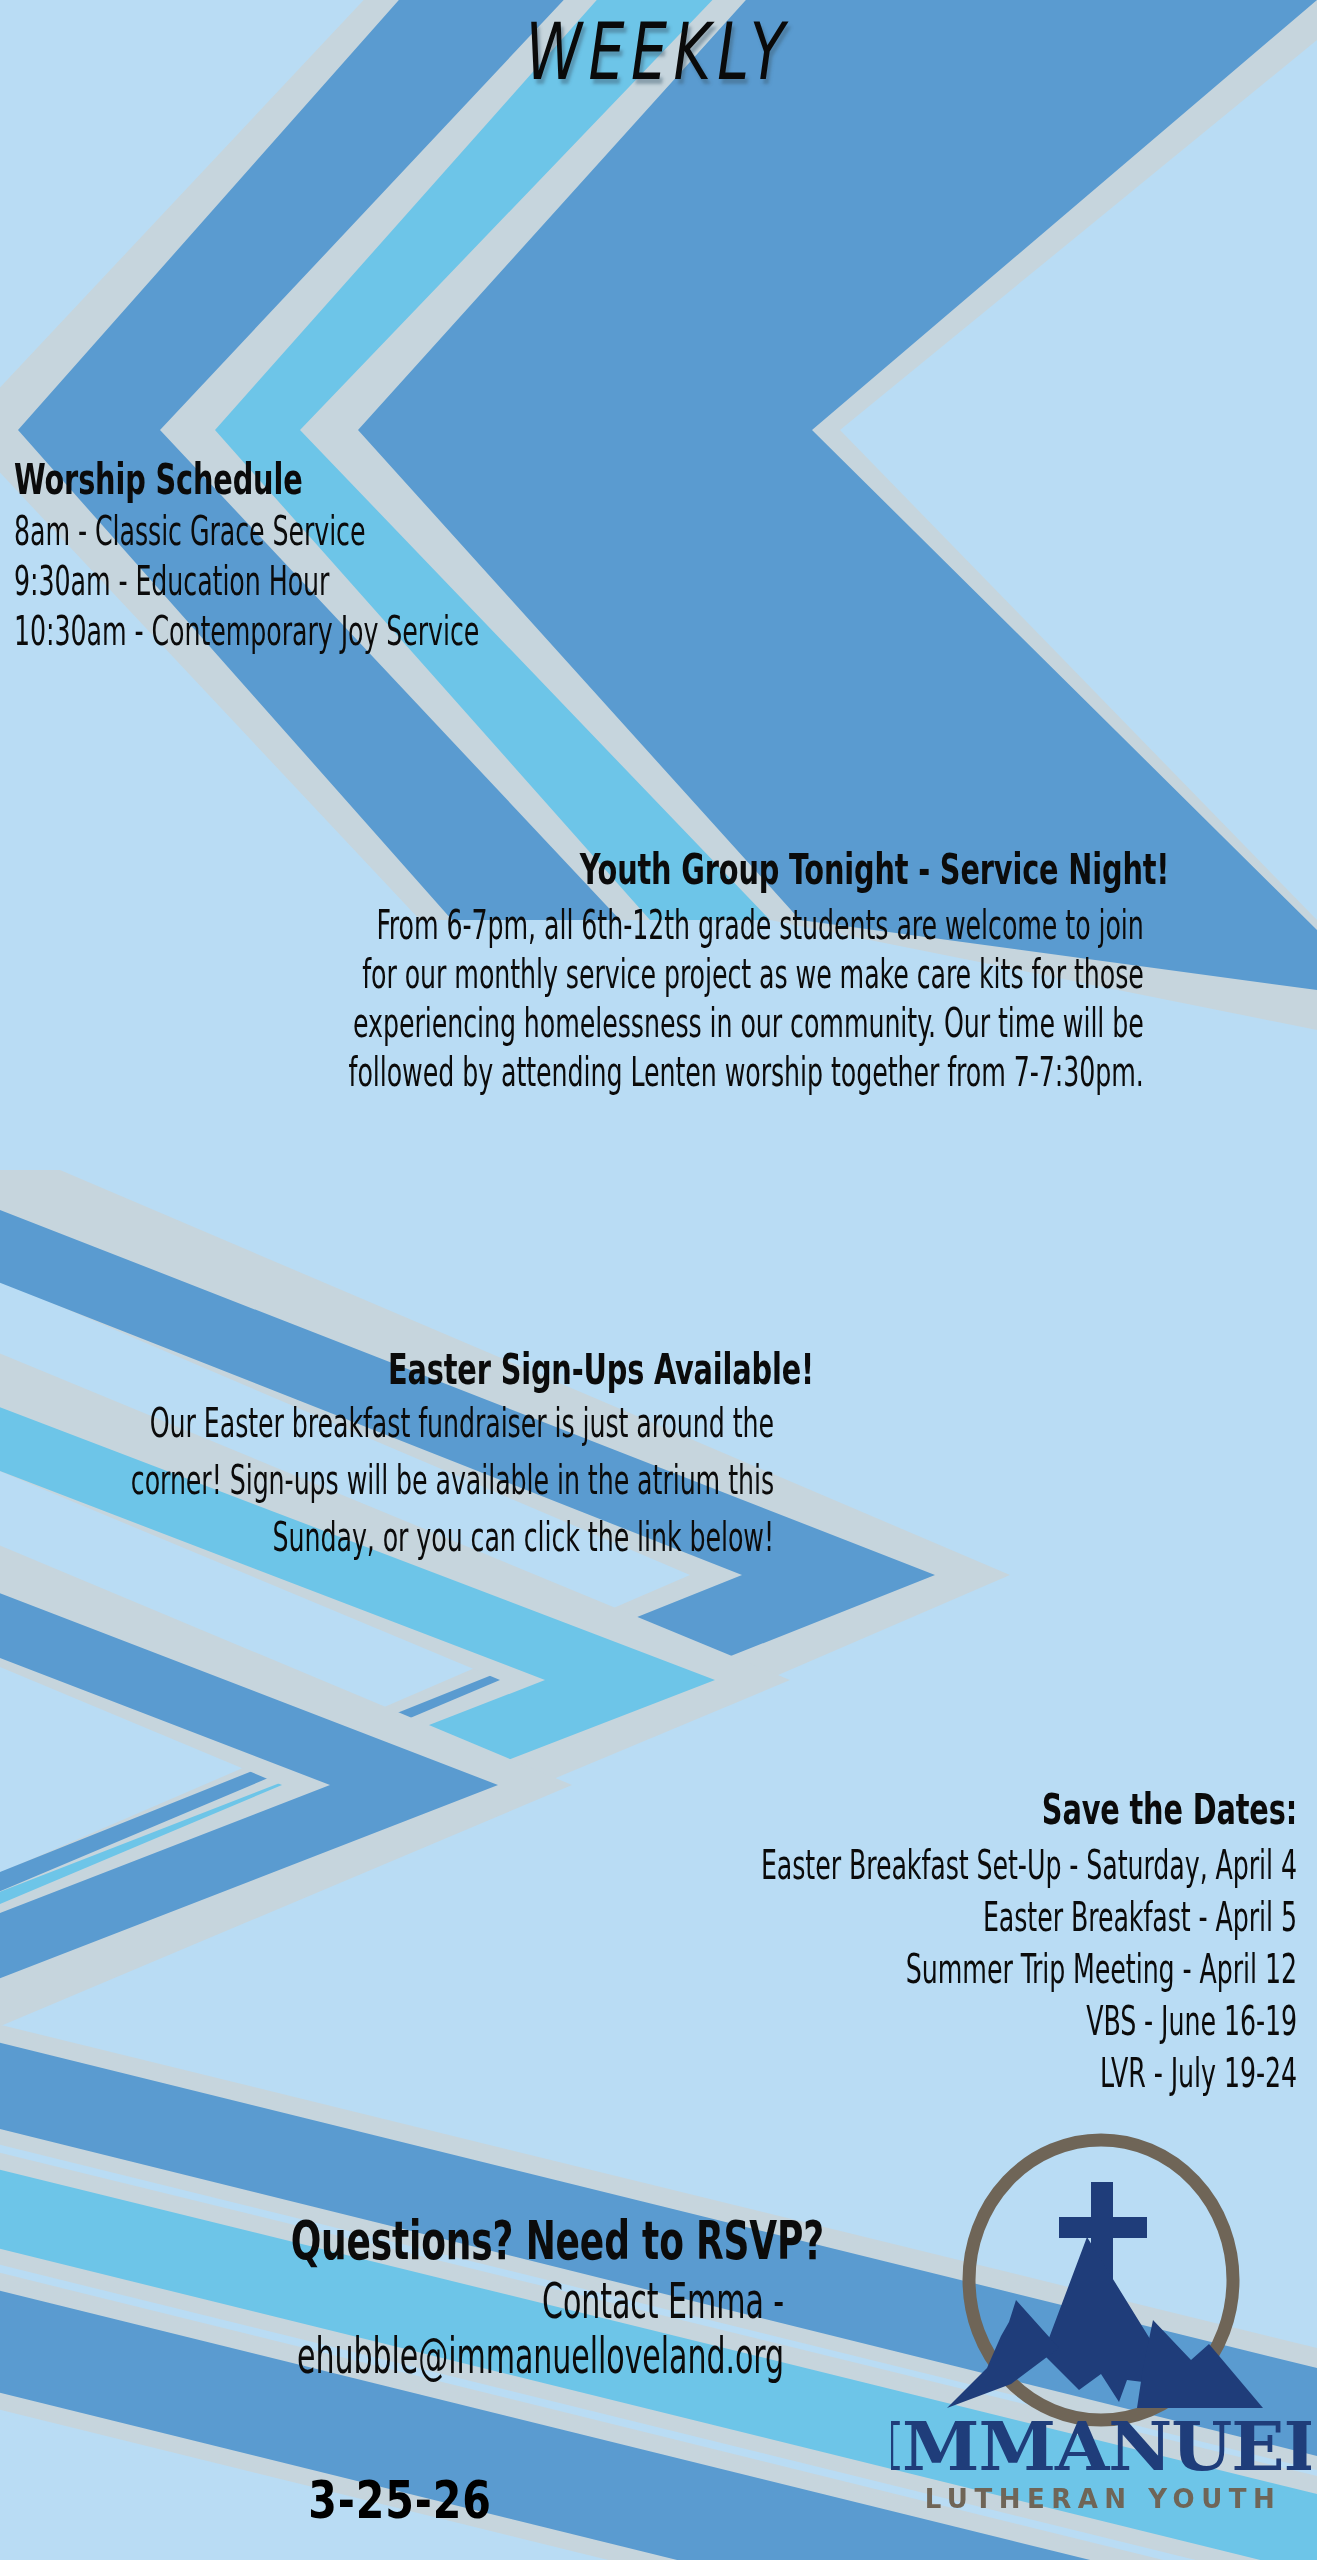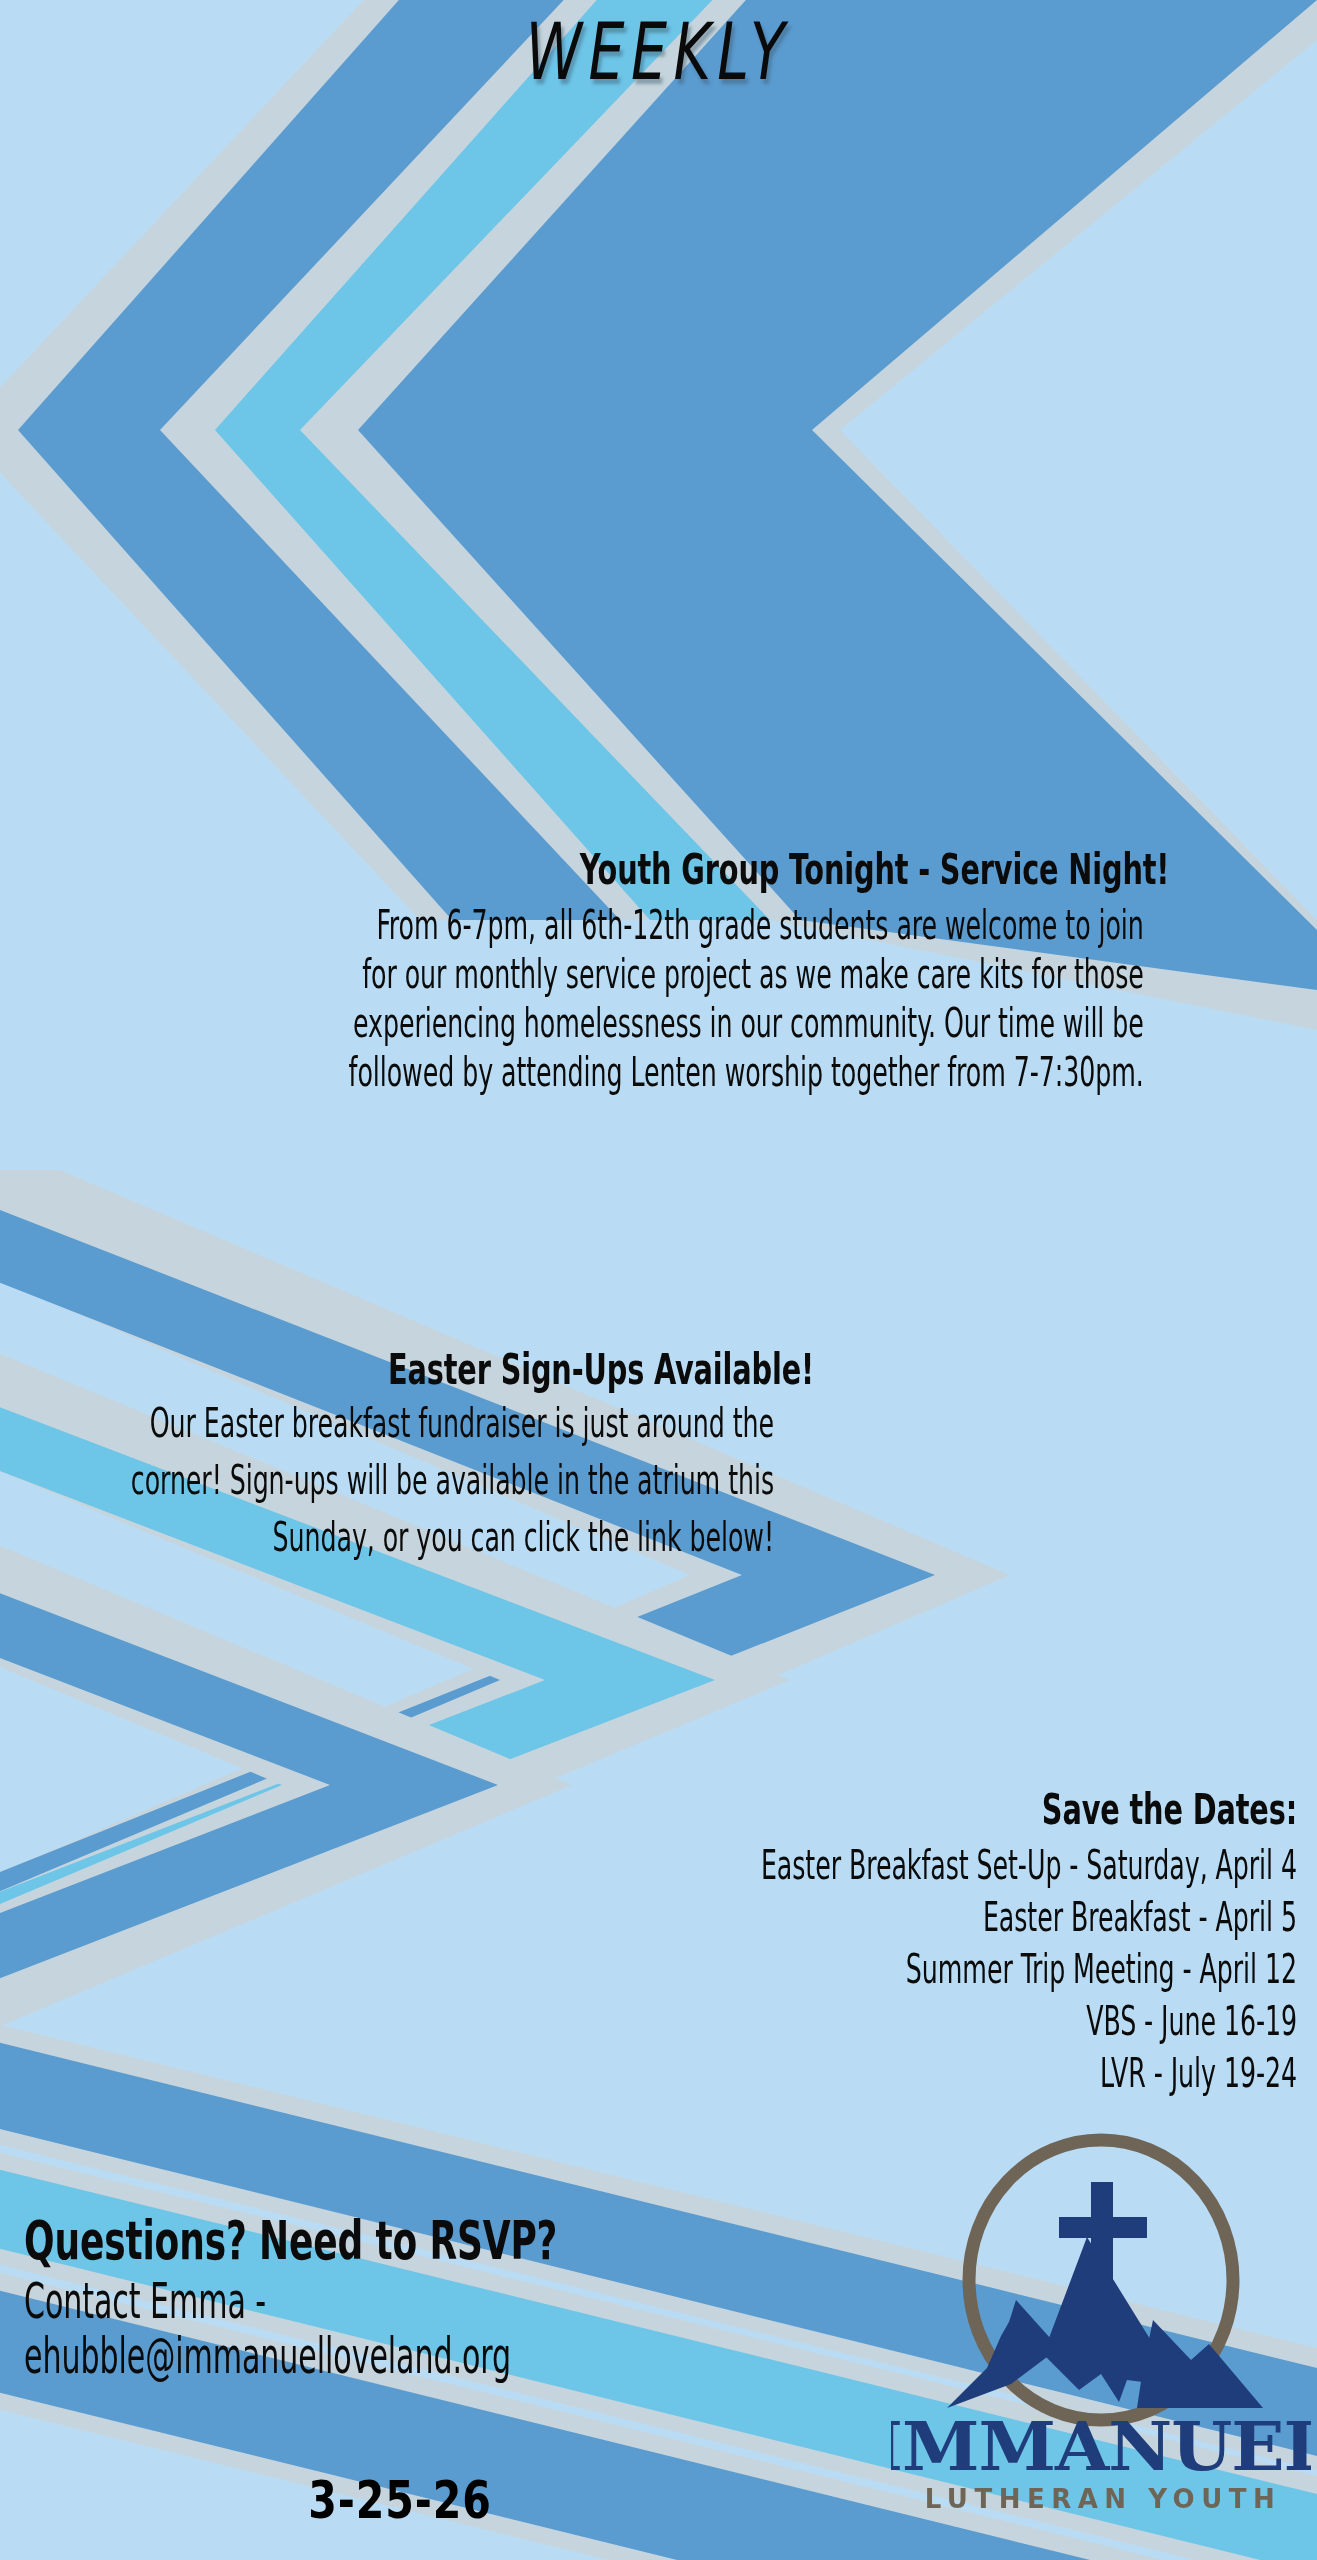--- a/index.html
+++ b/index.html
@@ -91,21 +91,21 @@
   #easter{left:14px;top:1345px;width:1000px;text-align:right;}
   #easter .ttl{margin:0 0 8px 0;}
   #easter .ln{margin:0 0 14px 0;}
 
   
   #dates{right:20px;top:1785px;width:1100px;text-align:right;}
   #dates .ttl{margin:0 0 10px 0;}
   #dates .ln{margin:0 0 9px 0;}
 
   
-  #contact{left:24px;top:2210px;width:1000px;}
+  #contact{left:24px;top:2210px;width:1000px;text-align:right;}
   #contact .ttl{font-size:50px;margin:0 0 4px 0;}
   #contact .ln{font-size:44px;margin:0 0 4px 0;}
 
   #datestamp{
     left:0;width:800px;top:2470px;
     text-align:center;
     font-family:"DejaVu Sans Condensed","Liberation Sans",sans-serif;
     font-weight:700;font-size:52px;color:#000;
     letter-spacing:1px;
     transform:scaleX(.88);
@@ -171,20 +171,26 @@
         </g>
       </g>
     </svg>
   </div>
 
   <div id="content">
 
     <div class="blk" id="weekly">WEEKLY</div>
 
 
+    <div class="blk" id="worship">
+      <div class="cond h-bold ttl">Worship Schedule</div>
+      <div class="cond body-t ln">8am - Classic Grace Service</div>
+      <div class="cond body-t ln">9:30am - Education Hour</div>
+      <div class="cond body-t ln">10:30am - Contemporary Joy Service</div>
+    </div>
 
     <div class="blk" id="youthgrp">
       <div class="cond h-bold c ttl">Youth Group Tonight - Service Night!</div>
       <div class="cond body-t c ln">From 6-7pm, all 6th-12th grade students are welcome to join</div>
       <div class="cond body-t c ln">for our monthly service project as we make care kits for those</div>
       <div class="cond body-t c ln">experiencing homelessness in our community. Our time will be</div>
       <div class="cond body-t c ln">followed by attending Lenten worship together from 7-7:30pm.</div>
     </div>
 
     <div class="blk" id="easter">

